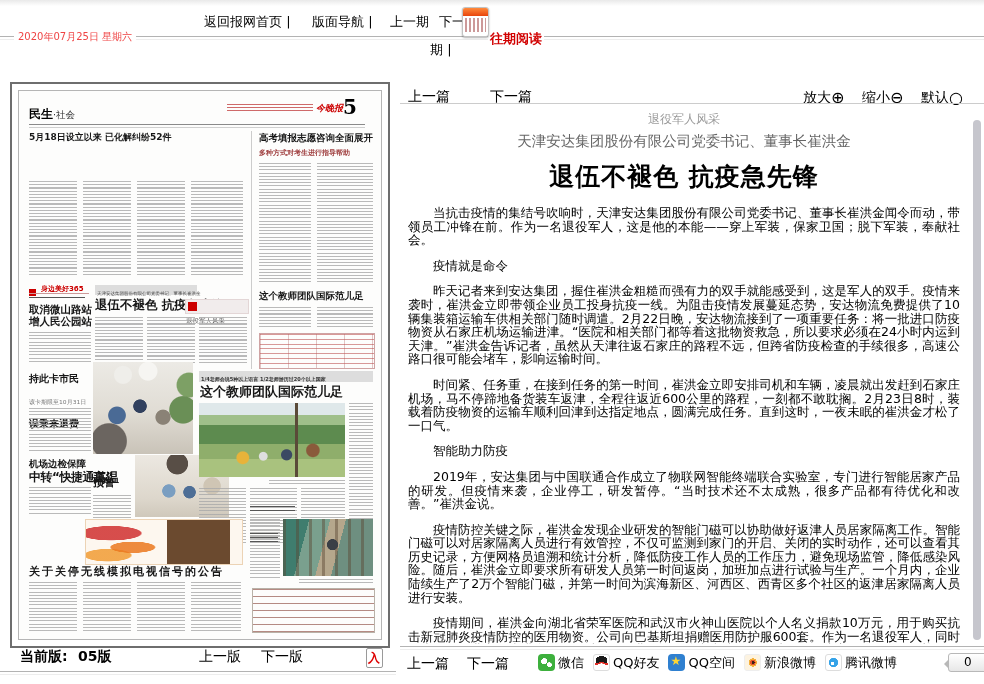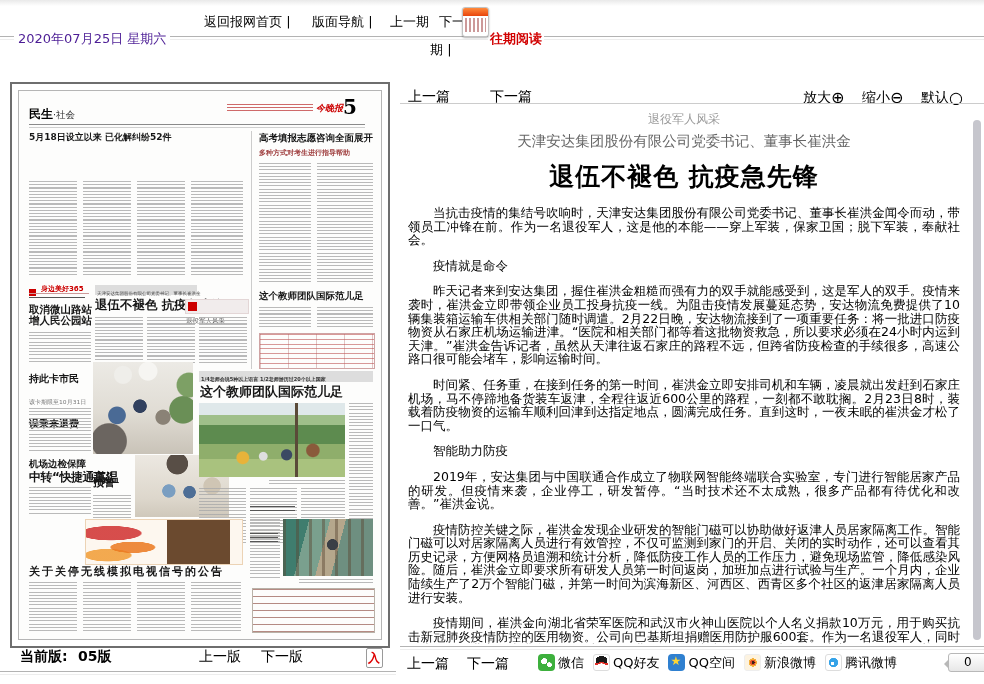--- a/index.html
+++ b/index.html
@@ -5,21 +5,21 @@
   html,body{margin:0;padding:0;width:984px;height:684px;overflow:hidden;background:#fff;
     font-family:"DejaVu Sans","Liberation Sans",sans-serif;color:#000;}
   .abs{position:absolute;}
   body{position:relative;}
 
   
   .top-grad{left:0;top:0;width:984px;height:6px;background:linear-gradient(#e9e9e9,#ffffff);}
   .hrule{height:2px;border-top:1px solid #b3b3b3;border-bottom:1px solid #ededed;}
   .top-rule{left:0;top:36px;width:984px;}
   .nav-link{font-size:13px;color:#000;cursor:pointer;white-space:nowrap;background:#fff;padding:0 2px;}
-  .date-label{font-size:13px;color:#4c1d95;background:#fff;padding:0 4px;z-index:3;}
+  .date-label{font-size:10px;color:#ef4444;background:#fff;padding:0 4px;z-index:3;}
   .archive-label{font-size:13px;font-weight:bold;color:#d10000;background:#fff;padding:0 2px;z-index:3;}
   .cal{left:462px;top:7px;width:25px;height:28px;background:#fff;border:1px solid #c2c2c2;border-radius:3px;
     box-shadow:0 1px 2px rgba(0,0,0,.3);z-index:4;cursor:pointer;}
   .cal .cal-top{height:8px;border-radius:2px 2px 0 0;background:linear-gradient(#ff8a3c,#e8440c);}
   .cal .cal-grid{margin:2px;height:14px;
     background:repeating-linear-gradient(90deg,#c99 0 2px,#fff 2px 4px),
                repeating-linear-gradient(0deg,rgba(200,60,60,.55) 0 2px,#fff 2px 4px);}
 
   
   .thumb-box{left:10px;top:82px;width:380px;height:566px;border:2px solid #6e6e6e;background:#fff;box-sizing:border-box;cursor:pointer;}
@@ -155,21 +155,21 @@
     <div class="abs tt" style="left:298px;top:72px;width:56px;height:120px;"></div>
     <span class="abs np-h" style="left:240px;top:200px;font-size:9.5px;">这个教师团队国际范儿足</span>
     <div class="abs tt" style="left:240px;top:216px;width:52px;height:22px;"></div>
     <div class="abs tt" style="left:298px;top:216px;width:56px;height:22px;"></div>
     <div class="abs sim-table" style="left:240px;top:242px;width:114px;height:34px;"></div>
 
     <span class="abs" style="left:10px;top:190px;"><span class="red-sq" style="width:7px;height:7px;"></span>&nbsp;<span class="sc sc70" style="color:#c00;font-weight:bold;vertical-align:2px;">身边美好365</span></span>
     <div class="abs" style="left:10px;top:202px;width:60px;height:1px;background:#c99;"></div>
     <div class="abs tt-bold" style="left:10px;top:206px;width:56px;height:4px;"></div>
     <span class="abs np-h" style="left:10px;top:213px;font-size:10.5px;">取消微山路站</span>
-    <span class="abs np-h" style="left:10px;top:225px;font-size:10.5px;font-family:Liberation Mono, monospace;">增人民公园站</span>
+    <span class="abs np-h" style="left:10px;top:225px;font-size:10.5px;">增人民公园站</span>
     <div class="abs tt" style="left:10px;top:241px;width:62px;height:32px;"></div>
 
     <div class="abs kbar" style="left:76px;top:194px;width:102px;height:10px;"><span class="sc sc45" style="margin:1px 0 0 2px;color:#444;">天津安达集团股份有限公司党委书记、董事长崔洪金</span></div>
     <span class="abs np-h" style="left:76px;top:207px;font-size:12.5px;">退伍不褪色 抗疫急先锋</span>
     <div class="abs badge-box" style="left:166px;top:208px;width:62px;height:13px;"><span class="red-sq" style="width:9px;height:9px;margin:2px 1px 0 2px;float:left;"></span><span class="sc sc65" style="margin-top:2px;color:#666;">退役军人风采</span></div>
     <div class="abs tt" style="left:76px;top:226px;width:48px;height:46px;"></div>
     <div class="abs tt" style="left:128px;top:226px;width:48px;height:46px;"></div>
     <div class="abs tt" style="left:180px;top:226px;width:48px;height:46px;"></div>
 
     <span class="abs np-h" style="left:10px;top:282px;font-size:10px;">持此卡市民</span>

